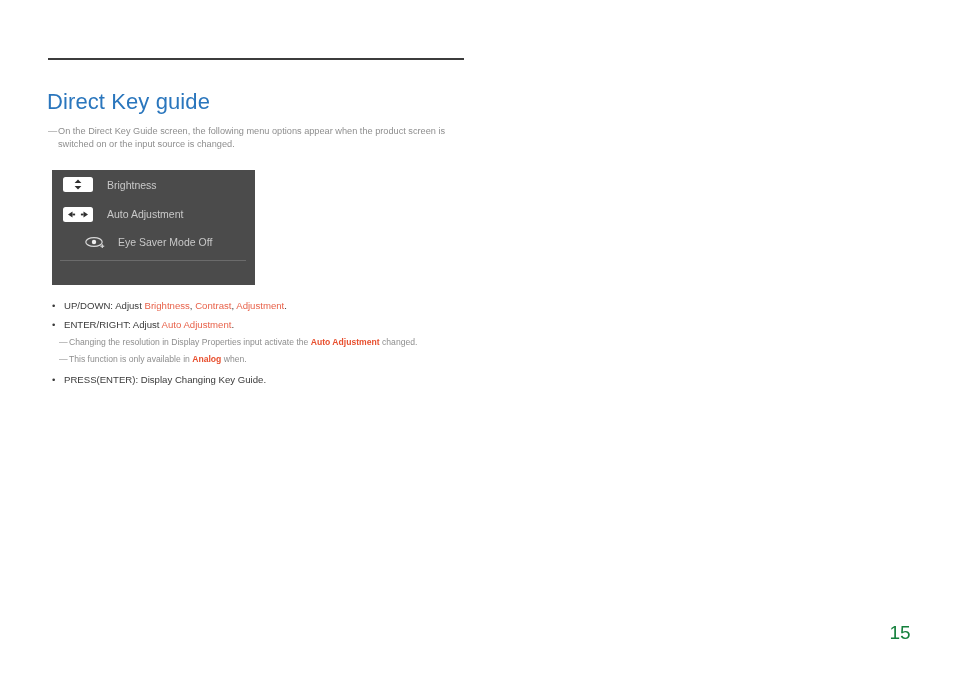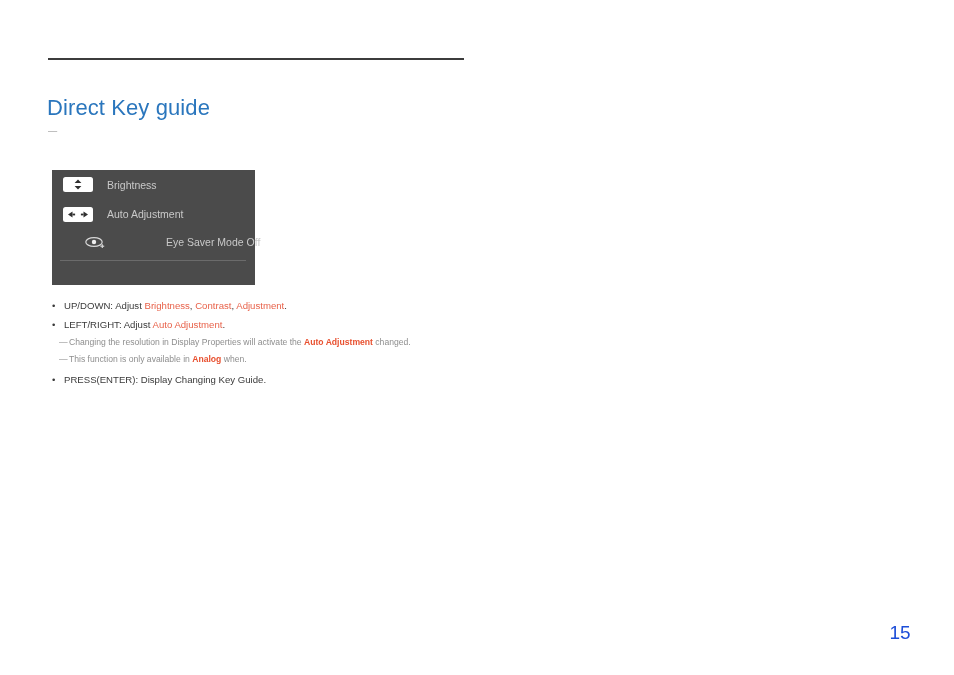--- a/index.html
+++ b/index.html
@@ -29,21 +29,21 @@
     top: 58px;
     width: 416px;
     height: 2px;
     background: #3c3c3c;
   }
 
   
   .page-title {
     position: absolute;
     left: 47px;
-    top: 94px;
+    top: 88px;
     font-size: 22px;
     line-height: 28px;
     color: #2a76bd;
     letter-spacing: 0.1px;
     white-space: nowrap;
   }
 
   
   .note {
     position: absolute;
@@ -101,21 +101,20 @@
     position: absolute;
     left: 8px;
     top: 90px;
     width: 186px;
     height: 1px;
     background: #6b6b6b;
   }
   .osd-row.eye {
     height: 25px;
     margin-top: 1px;
-    gap: 48px;
   }
   .osd-row.eye .eye-key {
     width: 26px;
     margin-left: 30px;
     display: flex;
     align-items: center;
     justify-content: center;
     flex: none;
   }
   .osd-row.eye .label {
@@ -163,34 +162,34 @@
   .hl-strong { color: #e8502f; font-weight: bold; }
 
   
   .page-num {
     position: absolute;
     left: 880px;
     top: 622px;
     width: 40px;
     text-align: center;
     font-size: 19px;
-    color: #1d4ed8;
+    color: #15803d;
   }
 </style>
 </head>
 <body>
 
 <div class="page">
 
   <div class="top-rule"></div>
 
   <div class="page-title">Direct Key guide</div>
 
   <div class="note">
-    <span class="dash">—</span>
+    <span class="dash">—</span><span>On the Direct Key Guide screen, the following menu options appear when the product screen is switched on or the input source is changed.</span>
   </div>
 
   <div class="osd">
 
     <div class="osd-row">
       <span class="key">
         <svg width="18" height="13" viewBox="0 0 18 13">
           <polygon points="9,1.5 12.4,5 5.6,5" fill="#2f2f2f"></polygon>
           <polygon points="9,11.5 12.4,8 5.6,8" fill="#2f2f2f"></polygon>
         </svg>
@@ -231,26 +230,26 @@
 
   <div class="bullets">
 
     <div class="bullet">
       <span class="dot">•</span>
       <span><span>UP/DOWN: Adjust </span><span class="hl">Brightness</span><span>, </span><span class="hl">Contrast</span><span>, </span><span class="hl">Adjustment</span><span>.</span></span>
     </div>
 
     <div class="bullet">
       <span class="dot">•</span>
-      <span><span>LEFT/RIGHT: Adjust </span><span class="hl">Auto Adjustment</span><span>.</span></span>
+      <span><span>ENTER/RIGHT: Adjust </span><span class="hl">Auto Adjustment</span><span>.</span></span>
     </div>
 
     <div class="subnote">
       <span class="dash">—</span>
-      <span><span>Changing the resolution in Display Properties will activate the </span><span class="hl-strong">Auto Adjustment</span><span> changed.</span></span>
+      <span><span>Changing the resolution in Display Properties input activate the </span><span class="hl-strong">Auto Adjustment</span><span> changed.</span></span>
     </div>
 
     <div class="subnote">
       <span class="dash">—</span>
       <span><span>This function is only available in </span><span class="hl-strong">Analog</span><span> when.</span></span>
     </div>
 
     <div class="bullet" style="margin-top:2px;">
       <span class="dot">•</span>
       <span><span>PRESS(ENTER): Display Changing Key Guide.</span></span>

